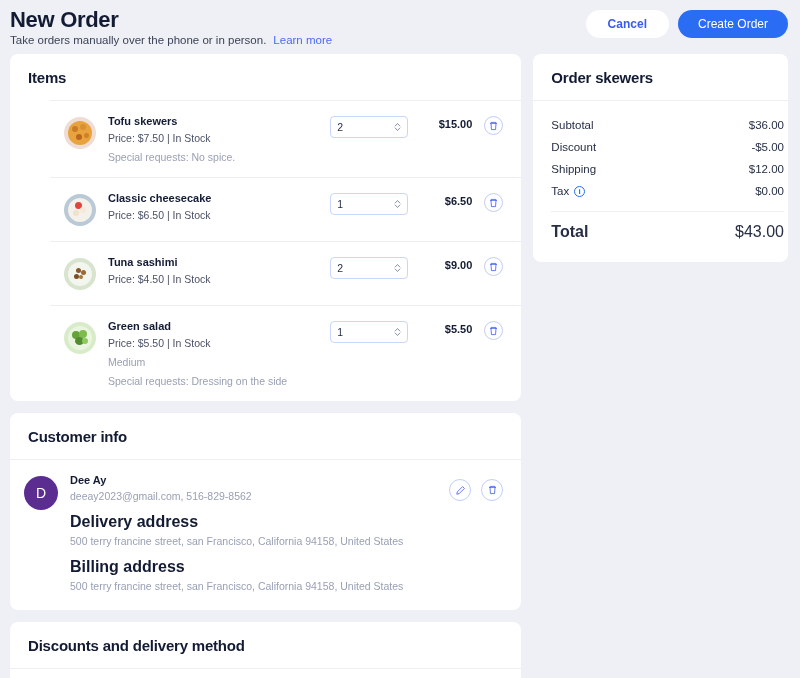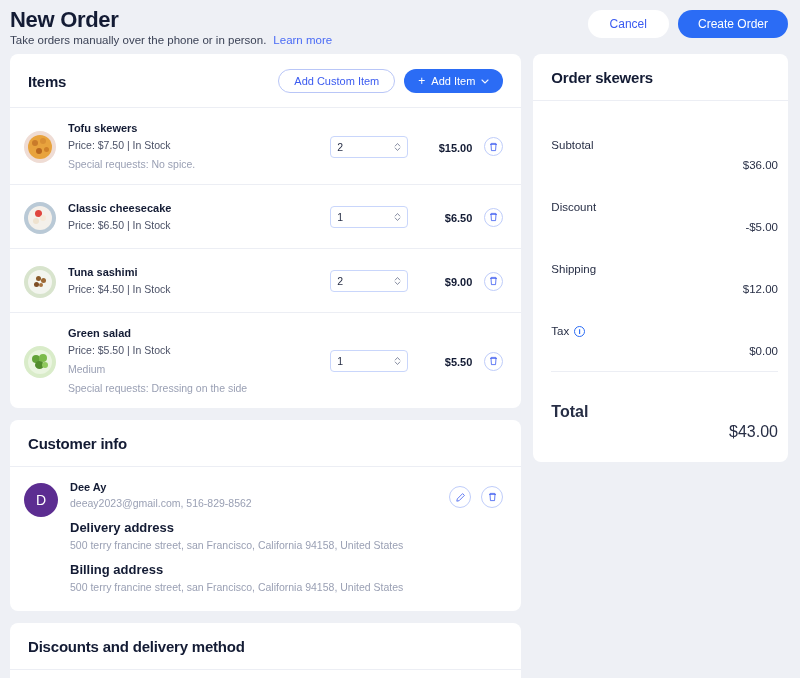--- a/index.html
+++ b/index.html
@@ -14,21 +14,21 @@
 
   
   .hdr { padding: 6px 12px 0 10px; display: flex; align-items: flex-start; }
   .hdr-left { flex: 1; }
   .page-title { font-size: 22px; font-weight: 700; letter-spacing: -0.3px; color: #131b34; line-height: 28px; }
   .page-sub { font-size: 11.5px; color: #3b4256; }
   .page-sub .link { color: #4a6bf5; margin-left: 7px; cursor: pointer; }
   .hdr-actions { display: flex; gap: 9px; padding-top: 4px; }
   .btn { border: none; border-radius: 100px; font-size: 12px; cursor: pointer;
          font-family: "Liberation Sans", sans-serif; }
-  .btn-ghost { background: #fff; color: #3b5bf0; padding: 7px 22px; font-weight: 400; }
+  .btn-ghost { background: #fff; color: #3b5bf0; padding: 7px 22px; font-weight: 700; }
   .btn-primary { background: #2b6cf5; color: #fff; padding: 7px 20px; font-weight: 400; }
 
   
   .body { display: flex; gap: 12px; padding: 8px 12px 0 10px; align-items: flex-start; }
   .col-main { width: 518px; display: flex; flex-direction: column; gap: 12px; }
   .col-side { width: 258px; }
 
   .card { background: #fff; border-radius: 8px; overflow: hidden; }
   .card-head { padding: 15px 18px 14px 18px; display: flex; align-items: center; }
   .card-title { font-size: 15px; font-weight: 700; letter-spacing: -0.2px; flex: 1; }
@@ -36,22 +36,22 @@
   .btn-outline { background: #fff; color: #3b5bf0; border: 1px solid #b9c6f7;
                  border-radius: 100px; padding: 5px 15px; font-size: 11px; cursor: pointer;
                  font-family: "Liberation Sans", sans-serif; }
   .btn-add { background: #2b6cf5; color: #fff; border: none; border-radius: 100px;
              padding: 6px 14px; font-size: 11px; cursor: pointer; display: flex;
              align-items: center; gap: 6px; font-family: "Liberation Sans", sans-serif; }
   .btn-add .plus { font-size: 12px; line-height: 1; }
   .btn-add .chev { font-size: 8px; opacity: .95; }
 
   
-  .item-row { display: flex; align-items: center; padding: 14px 18px 14px 14px;
-              border-top: 1px solid #eceef4; min-height: 64px; }
+  .item-row { display: flex; align-items: flex-start; padding: 14px 18px 14px 14px;
+              border-top: 1px solid #eceef4; min-height: 64px; margin-left: 40px; }
   .thumb { width: 32px; height: 32px; border-radius: 50%; flex: 0 0 32px; margin-top: 2px;
            position: relative; overflow: hidden; }
   .thumb .inner { position: absolute; inset: 4px; border-radius: 50%; }
   .thumb .bits { position: absolute; inset: 0; }
   .thumb .bits span { position: absolute; border-radius: 50%; }
   .item-info { flex: 1; padding-left: 12px; }
   .item-name { font-size: 11px; font-weight: 700; color: #131b34; }
   .item-price { font-size: 10.5px; color: #4c5267; margin-top: 5px; }
   .item-meta { font-size: 10.5px; color: #9aa0b4; margin-top: 7px; }
   .qty-wrap { width: 78px; flex: 0 0 78px; margin-top: 1px; }
@@ -60,39 +60,39 @@
   .qty .val { flex: 1; font-size: 10.5px; color: #272e45; }
   .qty .spin { display: flex; flex-direction: column; line-height: 5px; color: #7b8299; font-size: 7px; }
   .line-total { width: 64px; text-align: right; font-size: 11px; font-weight: 700;
                 color: #131b34; margin-top: 3px; }
   .icon-btn { width: 19px; height: 19px; border-radius: 50%; border: 1px solid #bfcdfa;
               display: flex; align-items: center; justify-content: center; margin-left: 12px;
               margin-top: 1px; cursor: pointer; background: #fff; flex: 0 0 19px; }
   .icon-btn.lg { width: 22px; height: 22px; flex: 0 0 22px; }
 
   
-  .sum-body { padding: 13px 10px 16px 18px; border-top: 1px solid #eceef4; }
+  .sum-body { padding: 13px 4px 16px 18px; border-top: 1px solid #eceef4; }
   .sum-row { display: flex; font-size: 11.5px; color: #272e45; padding: 5px 0; align-items: center; }
   .sum-row .lbl { flex: 1; display: flex; align-items: center; gap: 5px; }
-  .sum-row .val { font-weight: 400; margin-top: 40px; }
+  .sum-row .val { font-weight: 400; }
   .info-i { width: 11px; height: 11px; border-radius: 50%; border: 1px solid #2b6cf5;
             color: #2b6cf5; font-size: 8px; display: inline-flex; align-items: center;
             justify-content: center; font-weight: 700; cursor: pointer; }
   .sum-sep { border-top: 1px solid #eceef4; margin: 9px 0 4px 0; }
   .sum-row.total { font-weight: 700; font-size: 16px; padding-top: 7px; }
 
   
   .cust-body { padding: 14px 18px 18px 14px; border-top: 1px solid #eceef4; display: flex; }
   .avatar { width: 34px; height: 34px; border-radius: 50%; background: #5c2d91; color: #fff;
             display: flex; align-items: center; justify-content: center; font-size: 14px;
             flex: 0 0 34px; margin-top: 2px; }
   .cust-info { flex: 1; padding-left: 12px; }
   .cust-name { font-size: 11px; font-weight: 700; }
   .cust-contact { font-size: 10.5px; color: #9aa0b4; margin-top: 4px; }
-  .addr-label { font-size: 13px; font-weight: 700; color: #131b34; margin-top: 11px; }
+  .addr-label { font-size: 16px; font-weight: 700; color: #131b34; margin-top: 11px; }
   .addr-val { font-size: 10.5px; color: #9aa0b4; margin-top: 4px; }
   .cust-actions { display: flex; gap: 10px; padding-top: 4px; }
 
   
   .disc-row { display: flex; align-items: center; padding: 10px 18px 10px 18px;
               border-top: 1px solid #eceef4; font-size: 11px; }
   .disc-row:first-child { border-top: 1px solid #eceef4; }
   svg { display: block; }
 </style>
 </head>
@@ -113,32 +113,20 @@
     </div>
   </div>
 
   <div class="body">
 
     <div class="col-main">
 
       <div class="card">
         <div class="card-head">
           <div class="card-title">Items</div>
-          <div class="head-actions">
-            <button class="btn-outline">Add Custom Item</button>
-            <button class="btn-add">
-              <span class="plus">+</span>
-              <span>Add Item</span>
-              <span class="chev">
-                <svg width="8" height="5" viewBox="0 0 8 5">
-                    <path d="M1 1l3 3 3-3" stroke="#fff" stroke-width="1.1" fill="none" stroke-linecap="round"></path>
-                  </svg>
-              </span>
-            </button>
-          </div>
         </div>
 
         <div class="item-row">
           <div class="thumb" style="background:#efdcd4">
             <div class="inner" style="background:#e8a33d"></div>
             <div class="bits">
               <span style="left:8px;top:9px;width:6px;height:6px;background:#c97b2a"></span>
               <span style="left:16px;top:7px;width:6px;height:6px;background:#d98f34"></span>
               <span style="left:12px;top:17px;width:6px;height:6px;background:#b9671f"></span>
               <span style="left:20px;top:16px;width:5px;height:5px;background:#cf8028"></span>

